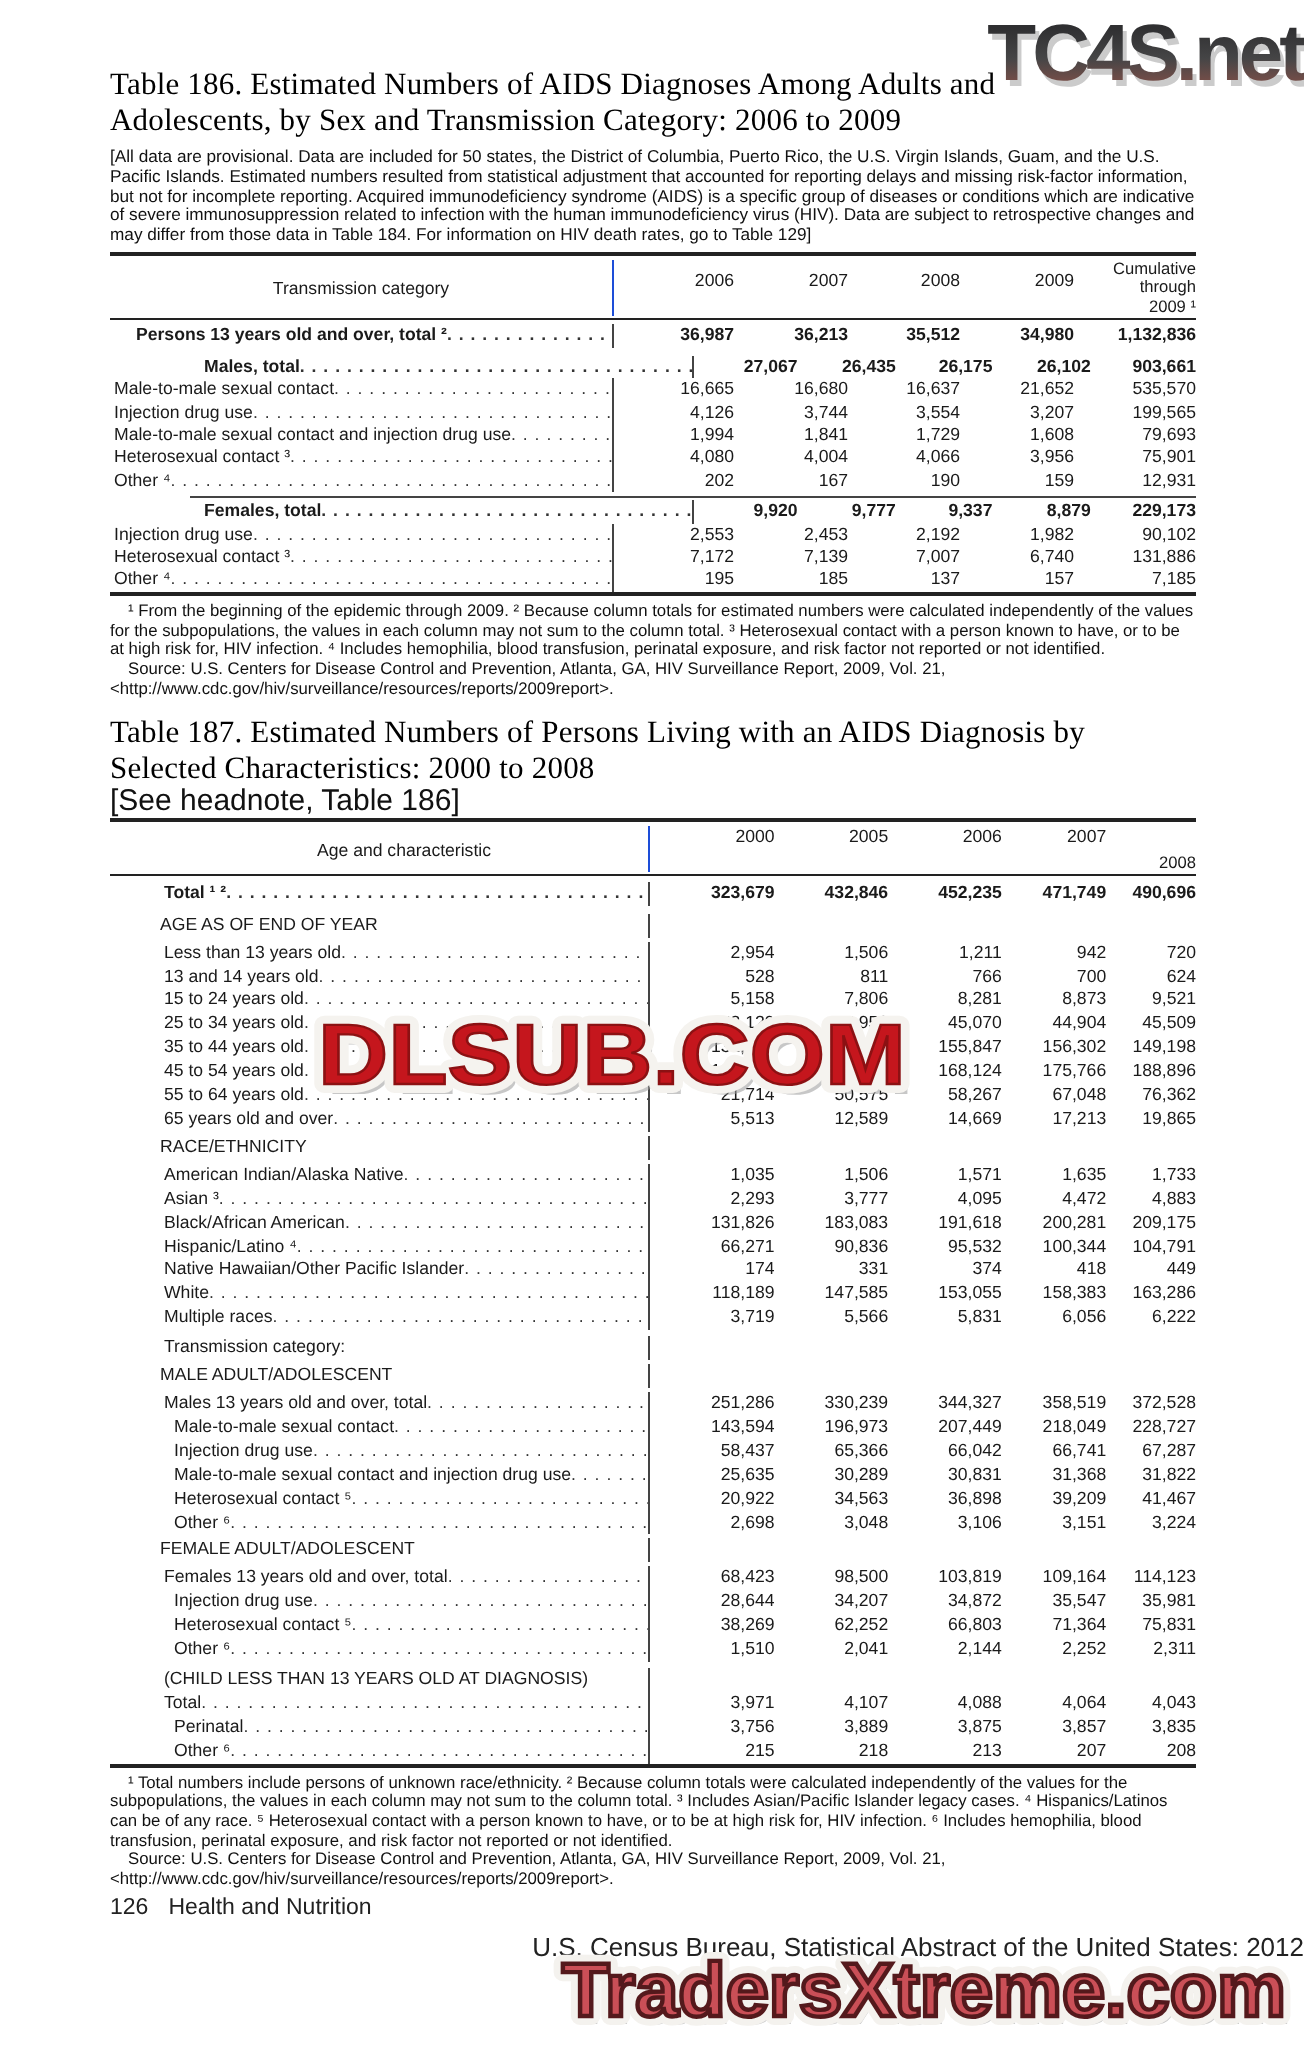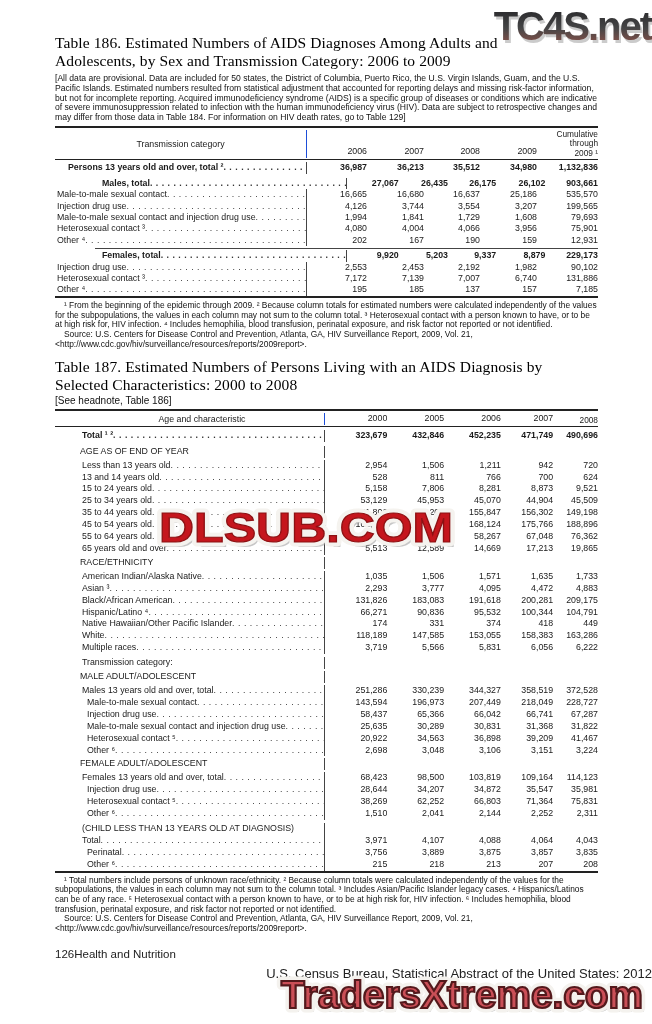--- a/index.html
+++ b/index.html
@@ -1,25 +1,25 @@
 <!DOCTYPE html>
 <html><head>
 <meta charset="utf-8">
 <style>
   html,body{margin:0;padding:0;background:#ffffff;}
   .page{position:relative;width:652px;height:1024px;background:#ffffff;overflow:hidden;
         font-family:"Liberation Sans",sans-serif;color:#1a1a1a;}
   .content{position:absolute;left:55px;top:34px;width:543px;}
   .t-title{font-family:"Liberation Serif",serif;font-weight:normal;font-size:15.5px;line-height:18px;color:#000;letter-spacing:0.1px;}
   .headnote{font-size:8.6px;line-height:9.8px;margin-top:4px;color:#111;}
-  .seehead{font-size:10px;line-height:10px;margin-top:2px;color:#111;}
+  .seehead{font-size:15px;line-height:10px;margin-top:2px;color:#111;}
   .tblwrap{margin-top:3px;border-top:2px solid #222;border-bottom:2px solid #222;font-size:8.8px;}
   .hrow{display:flex;align-items:flex-end;border-bottom:1.8px solid #222;padding:2px 0 1px;}
   .hstub{align-self:stretch;display:flex;align-items:center;justify-content:center;border-right:1px solid #1d4ed8;box-sizing:border-box;}
-  .yh{padding-bottom:2px;}
+  .yh{padding-bottom:13px;}
   .cumh{font-size:8.3px;line-height:9.3px;}
   .trow{display:flex;line-height:11.4px;}
   .t187 .trow{line-height:11.9px;}
   .stub{display:flex;overflow:hidden;border-right:1px solid #444;box-sizing:border-box;padding-left:2px;white-space:nowrap;}
   .val{text-align:right;box-sizing:border-box;}
   .t186 .stub,.t186 .hstub{flex:0 0 252px;}
   .t186 .trow>.val:nth-child(2),.t186 .hrow>.val:nth-child(2){width:60px;}
   .t186 .trow>.val:nth-child(3),.t186 .hrow>.val:nth-child(3){width:57px;}
   .t186 .trow>.val:nth-child(4),.t186 .hrow>.val:nth-child(4){width:56px;}
   .t186 .trow>.val:nth-child(5),.t186 .hrow>.val:nth-child(5){width:57px;}
@@ -37,21 +37,21 @@
   .dots::after{content:" . . . . . . . . . . . . . . . . . . . . . . . . . . . . . . . . . . . . . . . . . . . . . . . . . . . . . . . . . . . . . . . . . . .";}
   .r-boldtotal{font-weight:bold;padding:2.5px 0 2px;}
   .r-bold{font-weight:bold;padding-top:2px;margin-left:40px;}
   .r-section{padding:2px 0;}
   .r-section .stub{padding-left:0;}
   .r-label{padding-top:3px;}
   .rule-above{border-top:1px solid #444;margin-top:1.5px;padding-top:1.5px;}
   .fn{font-size:8.4px;line-height:9.7px;margin:3px 0 0 0;text-indent:9px;color:#111;}
   .src{font-size:8.4px;line-height:9.7px;margin:0;text-indent:9px;color:#111;}
   .footer-left{position:absolute;left:55px;top:948px;font-size:11.5px;color:#222;}
-  .footer-left .pgnum{text-align:center;}
+  .footer-left .pgnum{margin-right:10px;text-align:center;}
   .footer-right{position:absolute;right:0;top:966px;font-size:13px;color:#222;}
   .wm{position:absolute;pointer-events:none;}
   .wm-tc4s{top:0;right:0;}
   .wm-dlsub{left:150px;top:498px;}
   .wm-traders{left:272px;top:968px;}
   svg text{font-family:"Liberation Sans",sans-serif;font-weight:bold;}
 </style>
 </head>
 <body>
 
@@ -100,21 +100,21 @@
           <div class="val">903,661</div>
         </div>
         <div class="trow r-plain">
           <div class="stub">
             <span class="lbl ind0">Male-to-male sexual contact</span>
             <span class="dots"></span>
           </div>
           <div class="val">16,665</div>
           <div class="val">16,680</div>
           <div class="val">16,637</div>
-          <div class="val">25,186</div>
+          <div class="val">21,652</div>
           <div class="val">535,570</div>
         </div>
         <div class="trow r-plain">
           <div class="stub">
             <span class="lbl ind0">Injection drug use</span>
             <span class="dots"></span>
           </div>
           <div class="val">4,126</div>
           <div class="val">3,744</div>
           <div class="val">3,554</div>
@@ -153,21 +153,21 @@
           <div class="val">190</div>
           <div class="val">159</div>
           <div class="val">12,931</div>
         </div>
         <div class="trow r-bold rule-above">
           <div class="stub">
             <span class="lbl ind1">Females, total</span>
             <span class="dots"></span>
           </div>
           <div class="val">9,920</div>
-          <div class="val">5,203</div>
+          <div class="val">9,777</div>
           <div class="val">9,337</div>
           <div class="val">8,879</div>
           <div class="val">229,173</div>
         </div>
         <div class="trow r-plain">
           <div class="stub">
             <span class="lbl ind0">Injection drug use</span>
             <span class="dots"></span>
           </div>
           <div class="val">2,553</div>

